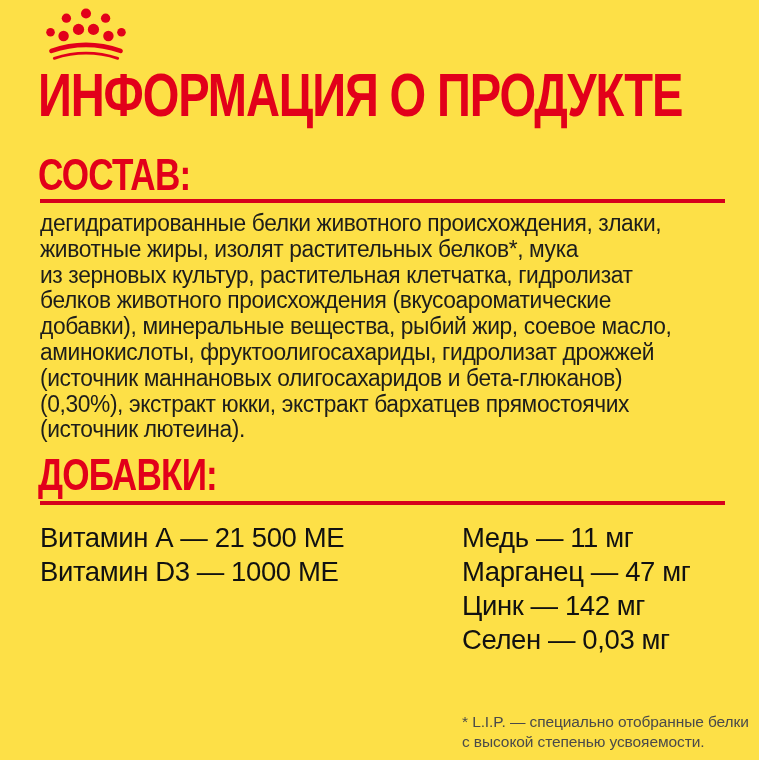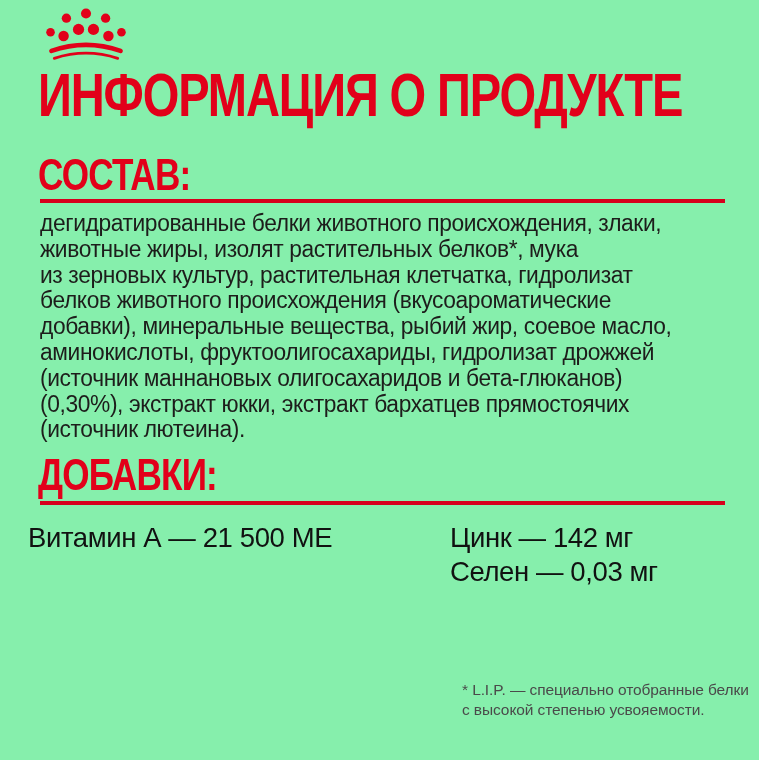--- a/index.html
+++ b/index.html
@@ -4,21 +4,21 @@
 <style>
   html, body {
     margin: 0;
     padding: 0;
     background: #ffffff;
   }
   .page {
     position: relative;
     width: 759px;
     height: 760px;
-    background: #86efac;
+    background: #fde047;
     overflow: hidden;
     font-family: "Liberation Sans", sans-serif;
   }
   .crown {
     position: absolute;
     left: 44px;
     top: 6px;
     width: 84px;
     height: 60px;
   }
@@ -68,42 +68,42 @@
     font-size: 23.5px;
     line-height: 25.8px;
     letter-spacing: -0.4px;
     color: #1d1d1b;
     white-space: pre;
     transform: scaleX(0.97);
     transform-origin: left top;
   }
   .additives-columns {
     position: absolute;
-    left: 28px;
+    left: 40px;
     top: 521px;
     width: 690px;
     display: flex;
   }
   .additives-col {
     display: flex;
     flex-direction: column;
   }
   .additives-col-left  { width: 422px; }
   .additives-col-right { width: 268px; }
   .additive-item {
     font-size: 27.5px;
     line-height: 34px;
     letter-spacing: -0.4px;
     color: #111111;
     white-space: nowrap;
   }
   .footnote {
     position: absolute;
     left: 462px;
-    top: 680px;
+    top: 712px;
     font-size: 15.5px;
     line-height: 19.5px;
     letter-spacing: -0.1px;
     color: #4a4a4a;
     white-space: pre;
   }
 </style>
 </head>
 <body>
 
@@ -147,22 +147,25 @@
 (источник лютеина).</p>
   </section>
 
   <section>
     <h2 class="section-heading heading-additives">ДОБАВКИ:</h2>
     <div class="rule rule-additives"></div>
 
     <div class="additives-columns">
       <div class="additives-col additives-col-left">
         <div class="additive-item">Витамин А — 21 500 МЕ</div>
+        <div class="additive-item">Витамин D3 — 1000 МЕ</div>
       </div>
       <div class="additives-col additives-col-right">
+        <div class="additive-item">Медь — 11 мг</div>
+        <div class="additive-item">Марганец — 47 мг</div>
         <div class="additive-item">Цинк — 142 мг</div>
         <div class="additive-item">Селен — 0,03 мг</div>
       </div>
     </div>
   </section>
 
   <div class="footnote">* L.I.P. — специально отобранные белки
 с высокой степенью усвояемости.</div>
 
 </div>

